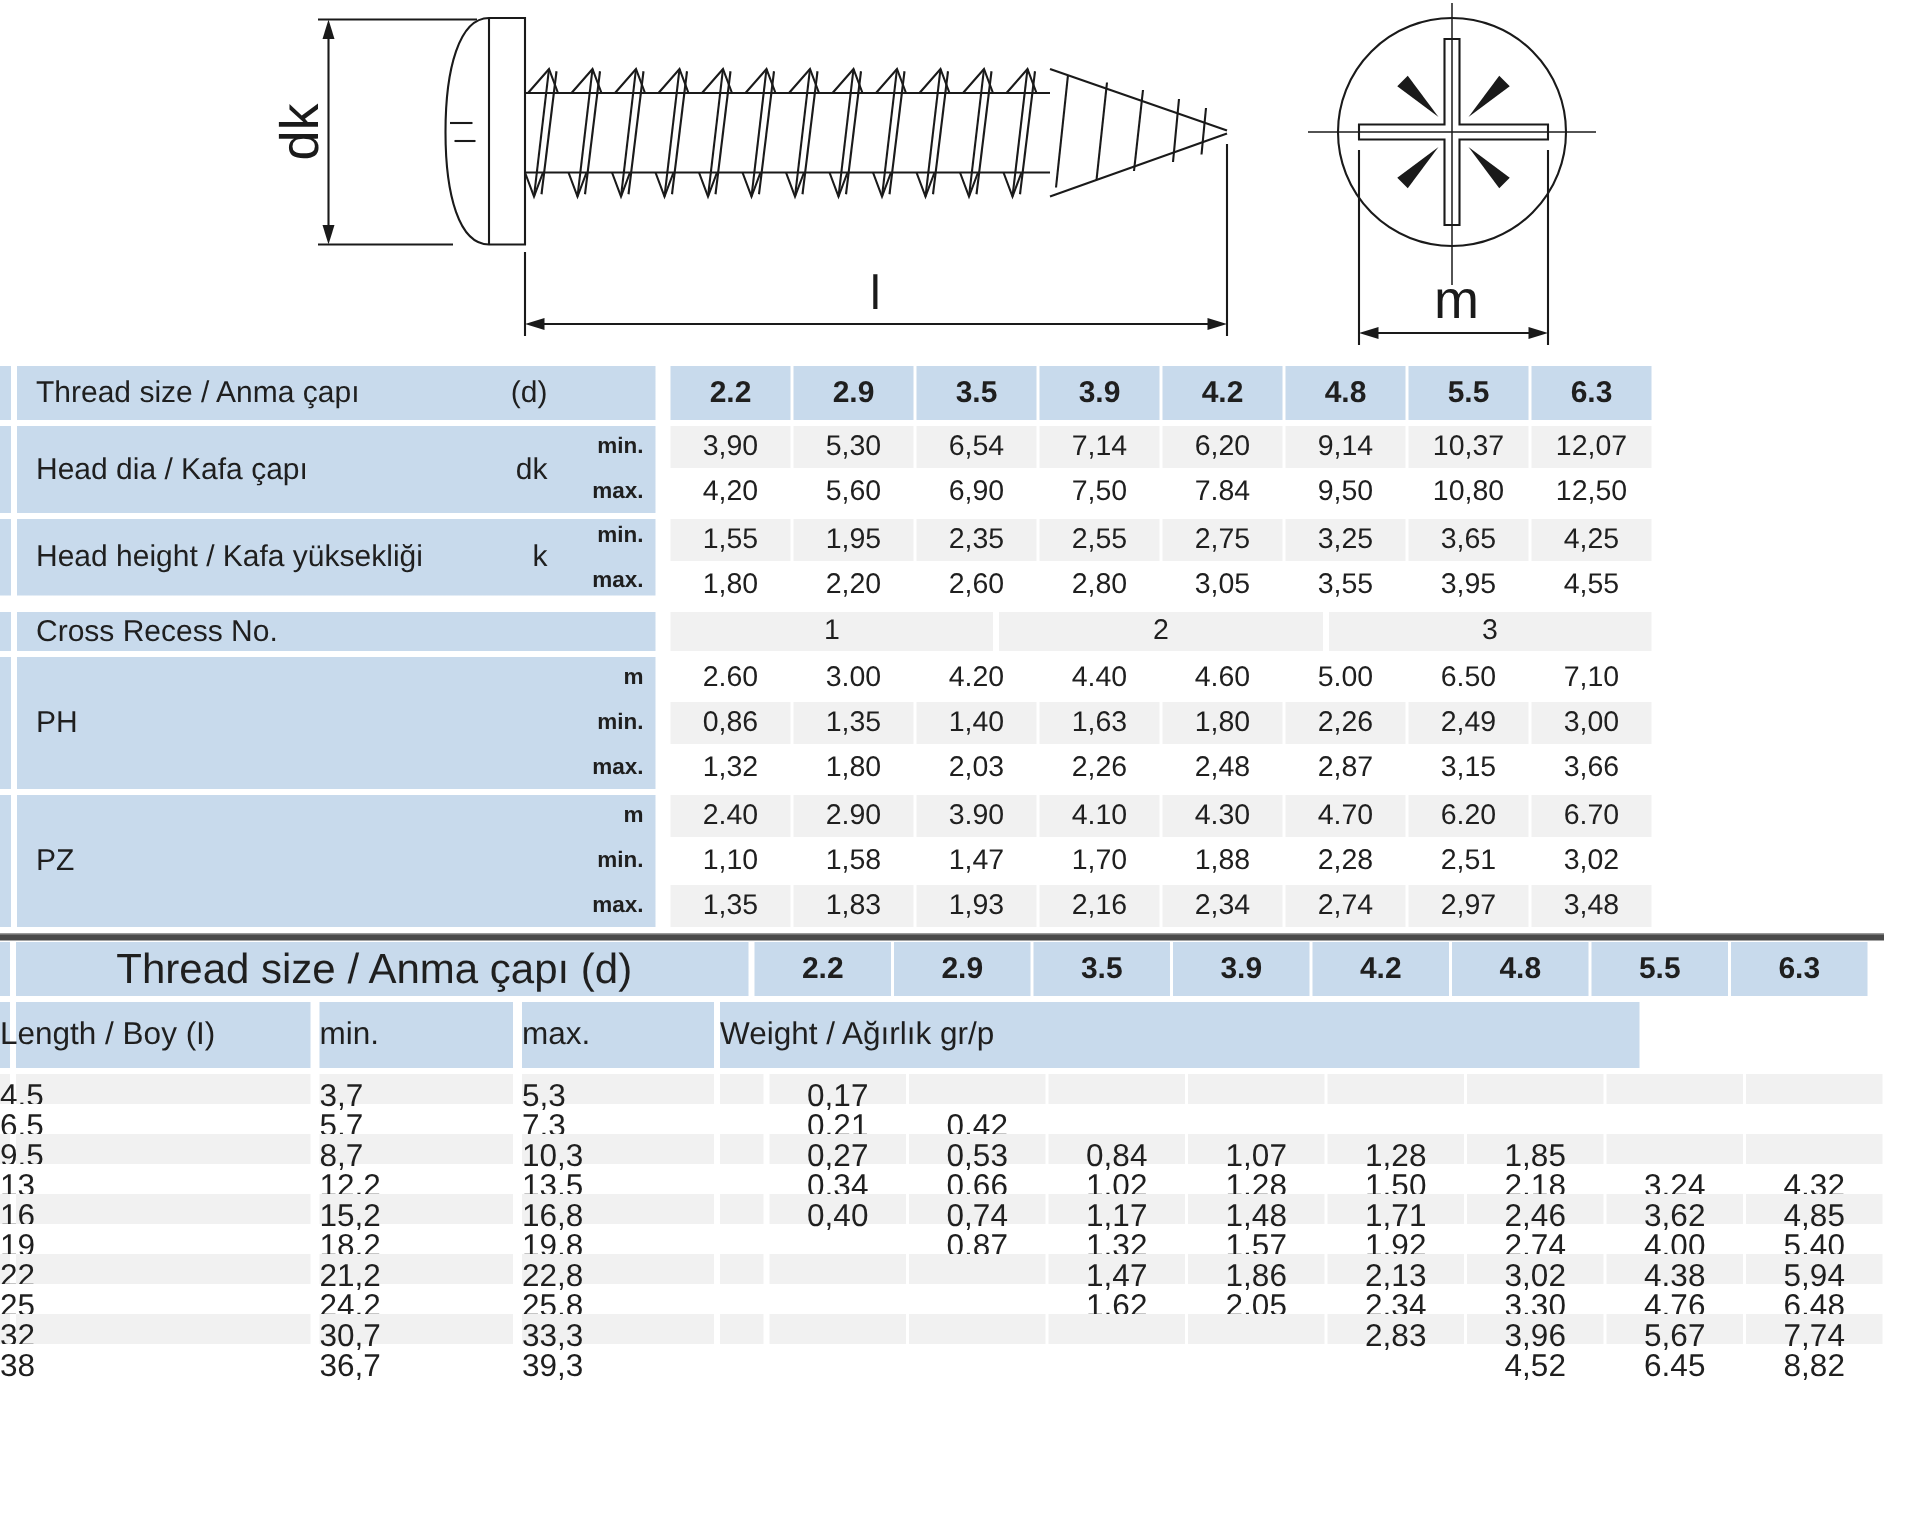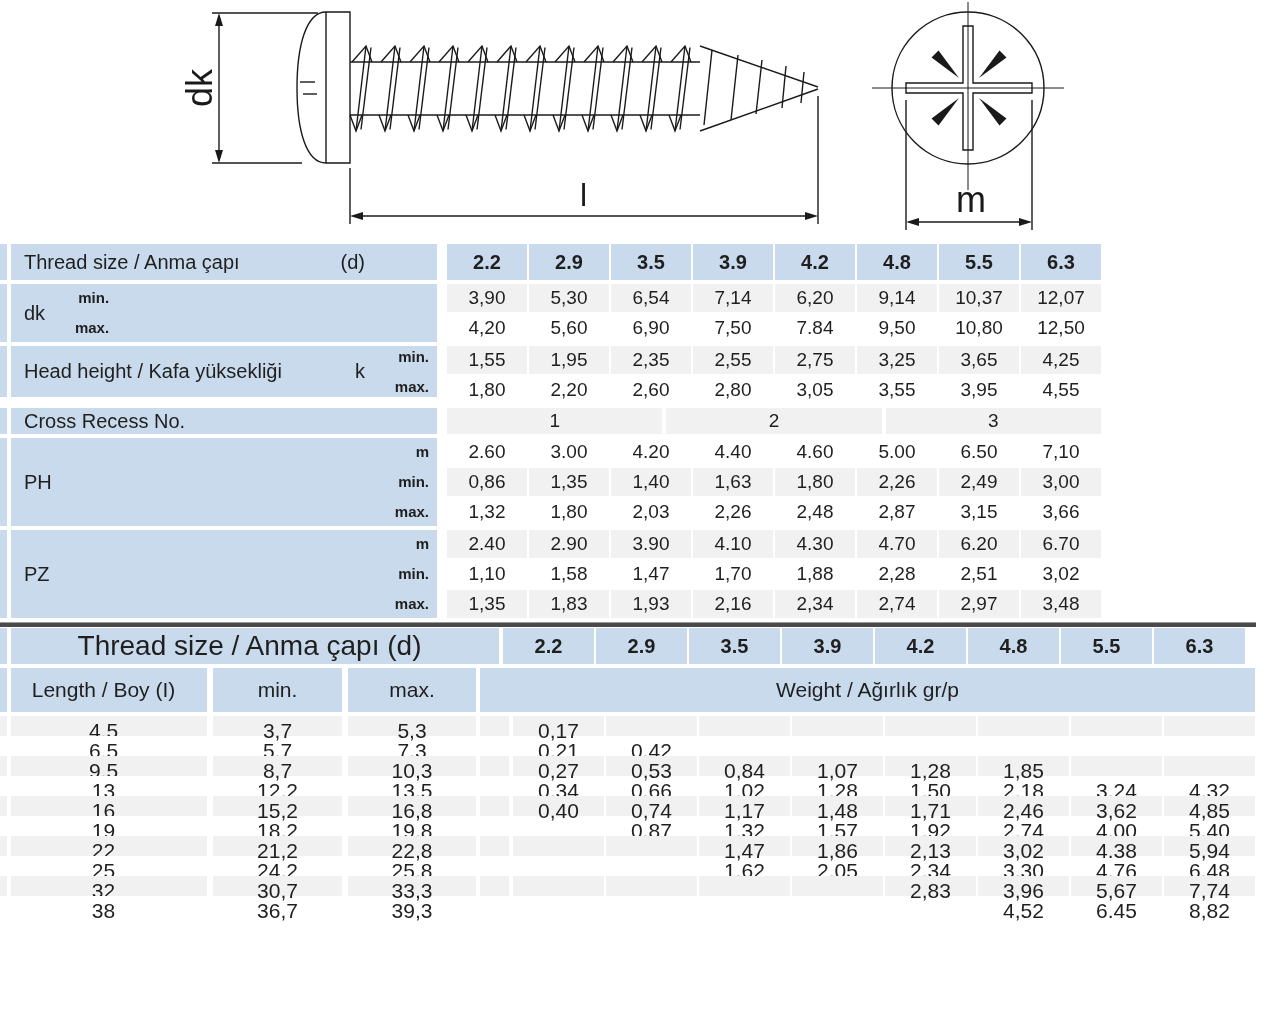--- a/index.html
+++ b/index.html
@@ -41,26 +41,26 @@
   
   .t2{width:1256px;margin-top:1px}
   .t2row,.t2h1,.t2h2{display:flex}
   .t2h1{height:36px;line-height:36px;margin-bottom:4px}
   .t2h2{height:44px;line-height:44px;margin-bottom:4px;font-size:21px}
   .l2cell{width:499px;text-align:center;font-size:28px;
     background:linear-gradient(90deg,var(--blue) 0 7px,#fff 7px 11px,var(--blue) 11px);}
   .cells2{margin-left:4px;display:flex;gap:2px}
   .cells2>div{width:91px;text-align:center}
   .t2h1 .cells2>div{background:var(--blue);font-weight:bold;font-size:20px}
-  .c2{text-align:center}
+  .c2{text-align:left}
   .c2.len{width:207px}
   .c2.mn{width:129px;margin-left:6px}
   .c2.mx{width:128px;margin-left:6px}
   .c2.sp{width:29px;margin-left:4px}
-  .c2.wt{width:775px;margin-left:4px}
+  .c2.wt{width:613px;margin-left:4px}
   .t2h2 .c2{background:var(--blue)}
   .t2h2 .c2.len{background:linear-gradient(90deg,var(--blue) 0 7px,#fff 7px 11px,var(--blue) 11px)}
   .t2row{height:20px;line-height:30px;font-size:21px;--rowbg:#fff}
   .t2row.stripe2{--rowbg:var(--stripe)}
   .t2row.stripe2 .c2,.t2row.stripe2 .cells2>div{background:var(--stripe)}
   .t2row .c2.len{background:linear-gradient(90deg,var(--rowbg) 0 7px,#fff 7px 11px,var(--rowbg) 11px)}
 </style>
 </head>
 <body>
 
@@ -170,20 +170,21 @@
           <div>4.2</div>
           <div>4.8</div>
           <div>5.5</div>
           <div>6.3</div>
         </div>
     </div>
   </div>
 
   <div class="blk">
     <div class="lcell" style="height:58px">
+      <span class="mainlbl">Head dia / Kafa çapı</span>
       <span class="sym">dk</span>
       <span class="subcol">
         <i>min.</i>
         <i>max.</i>
       </span>
     </div>
     <div class="rowsbox">
       <div class="cells stripe">
           <div>3,90</div>
           <div>5,30</div>

